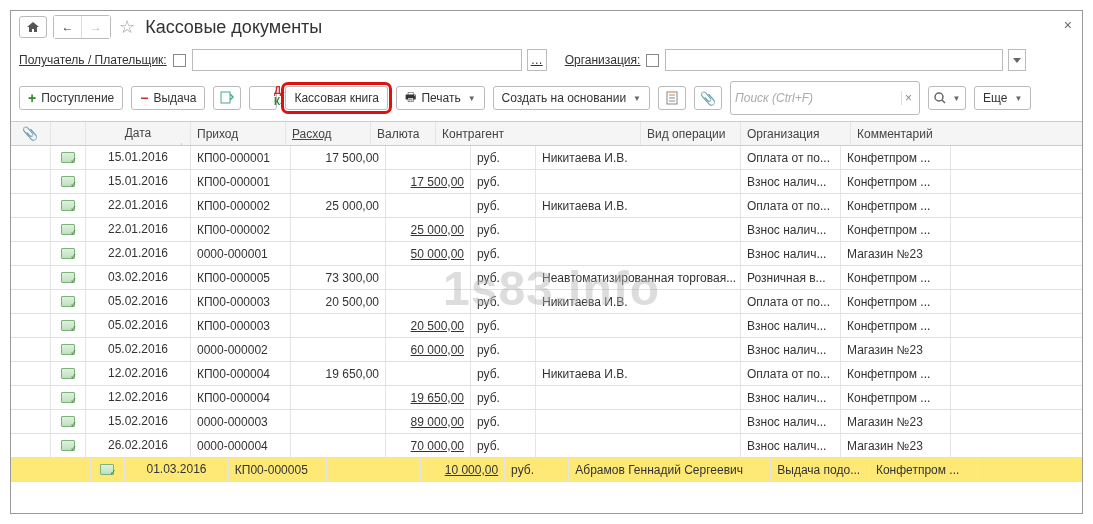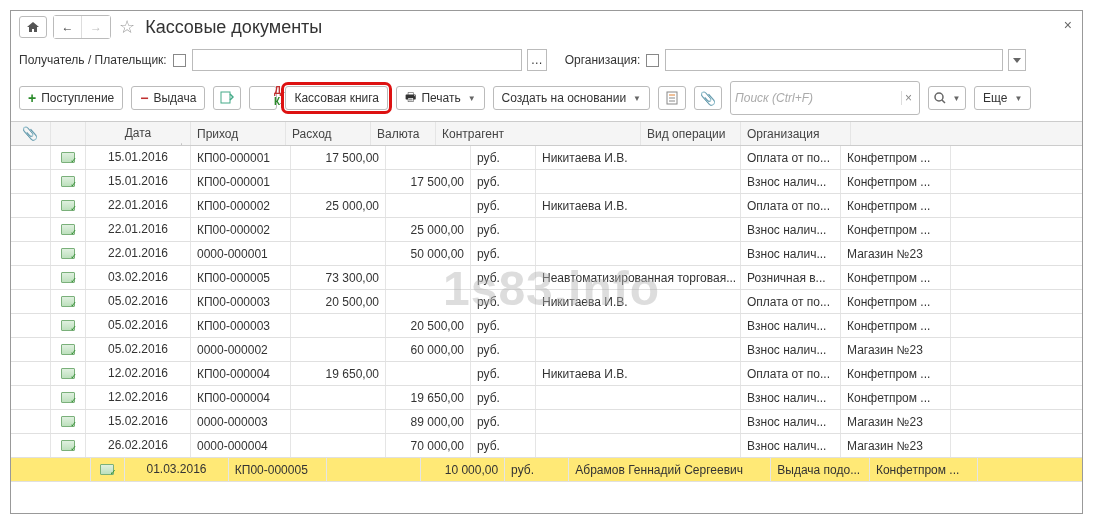--- a/index.html
+++ b/index.html
@@ -45,20 +45,21 @@
   .tb-nav .tb-btn:last-child { border-right: none; color: #bbb; }
   .star { font-size: 18px; color: #999; margin: 0 4px 0 2px; }
   .title { font-size: 18px; font-weight: normal; color: #333; }
   .close-x { position: absolute; top: 6px; right: 10px; font-size: 14px; color: #666; cursor: pointer; }
   .filter-row {
     display: flex;
     align-items: center;
     padding: 4px 8px;
     gap: 6px;
     font-size: 12px;
+    text-decoration: underline;
   }
   .filter-row label { color: #333; }
   .checkbox {
     width: 13px; height: 13px; border: 1px solid #888; background: #fff;
   }
   .text-input {
     border: 1px solid #bbb;
     height: 22px;
     background: #fff;
     padding: 0 4px;
@@ -148,21 +149,21 @@
     height: 23px;
     display: flex;
     align-items: center;
   }
   .grid-header .cell { color: #444; font-weight: normal; }
   .c-mark { width: 40px; justify-content: center; }
   .c-icon { width: 35px; justify-content: center; }
   .c-date { width: 105px; flex-direction: column; }
   .c-num { width: 100px; }
   .c-in { width: 95px; justify-content: flex-end; }
-  .c-out { width: 85px; justify-content: flex-end; }
+  .c-out { width: 85px; justify-content: flex-end; text-decoration: underline; }
   .c-cur { width: 65px; }
   .c-agent { width: 205px; }
   .c-op { width: 100px; }
   .c-org { width: 110px; }
   .c-comment { width: 105px; border-right: none; }
   .sort-arrow { margin-left: auto; color: #888; font-size: 10px; }
   .doc-icon {
     width: 14px; height: 11px;
     background: linear-gradient(#dff0df,#bde0bd);
     border: 1px solid #7ab07a;
@@ -315,20 +316,23 @@
         </div>
       <div class="cell c-agent">
           <span>Контрагент</span>
         </div>
       <div class="cell c-op">
           <span>Вид операции</span>
         </div>
       <div class="cell c-org">
           <span>Организация</span>
         </div>
+      <div class="cell c-comment">
+          <span>Комментарий</span>
+        </div>
     </div>
     <div id="grid-body">
         <div class="grid-row">
           <div class="cell c-mark"></div>
           <div class="cell c-icon">
             <span class="doc-icon"></span>
           </div>
           <div class="cell c-date">15.01.2016</div>
           <div class="cell c-num">КП00-000001</div>
           <div class="cell c-in">17 500,00</div>

